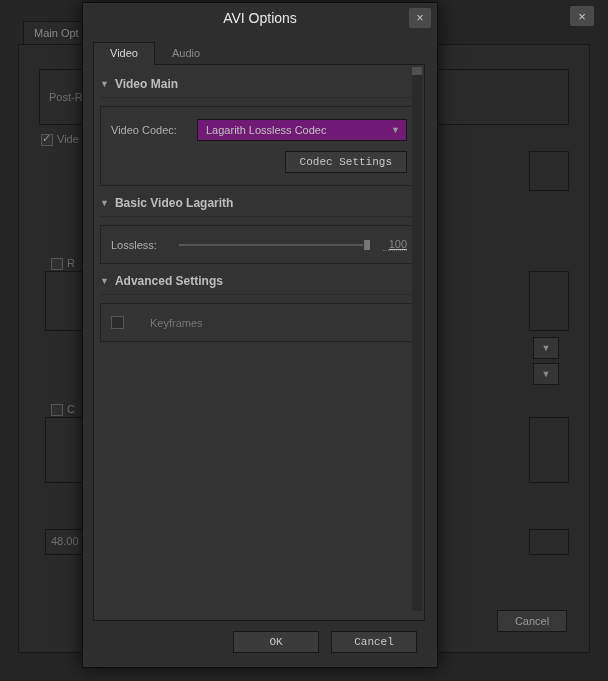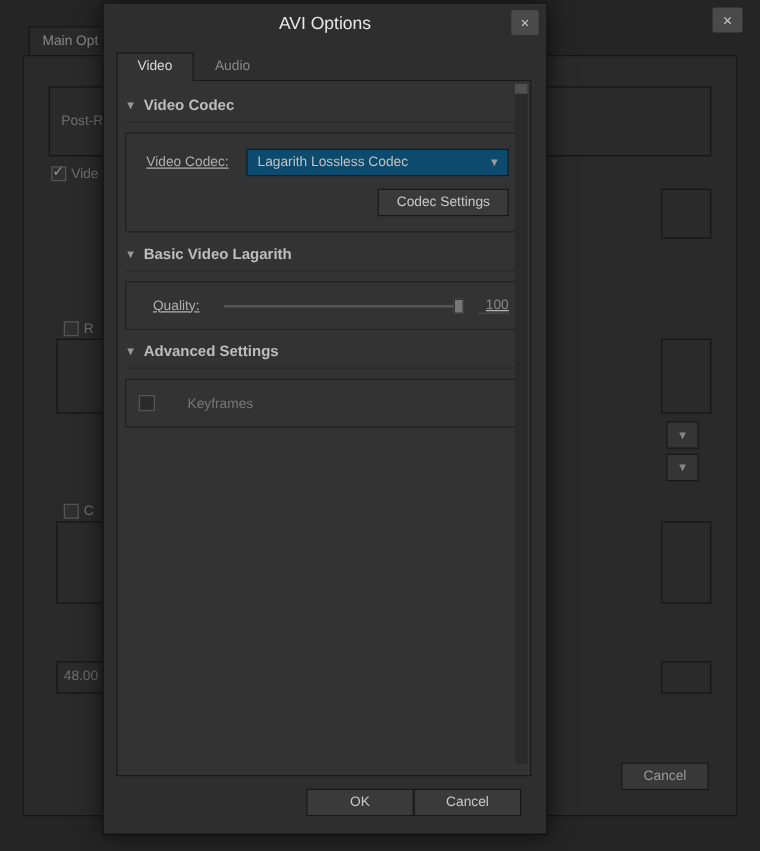--- a/index.html
+++ b/index.html
@@ -163,44 +163,44 @@
     background: #333333;
     padding: 12px 10px;
   }
 
   .row {
     display: flex; align-items: center;
     gap: 8px;
     margin-bottom: 10px;
   }
   .row:last-child { margin-bottom: 0; }
-  .label { color: #b0b0b0; font-size: 11px; min-width: 78px; text-align: center; text-decoration: underline;}
+  .label { color: #b0b0b0; font-size: 11px; min-width: 78px; text-align: left;}
 
   .dropdown {
     flex: 1;
     height: 22px;
-    background: #0c4a6e;
+    background: #701a75;
     border: 1px solid #181818;
     display: flex; align-items: center; justify-content: space-between;
     padding: 0 6px 0 8px;
     color: #c2c2c2;
     font-size: 11px;
   }
   .dropdown .arrow {
     font-size: 9px; color: #999;
   }
 
   .btn {
     height: 22px;
     padding: 0 14px;
     background: #3a3a3a;
     border: 1px solid #181818;
     color: #c8c8c8;
     font-size: 11px;
-    display: inline-flex; align-items: center; justify-content: center;
+    display: inline-flex; align-items: center; justify-content: center; font-family: Liberation Mono, monospace;
   }
   .right { margin-left: auto; }
 
   .slider-wrap {
     flex: 1; display: flex; align-items: center; gap: 12px; text-decoration: underline;
   }
   .slider-track {
     flex: 1; height: 2px; background: #555;
     position: relative;
   }
@@ -218,21 +218,21 @@
 
   .checkbox {
     width: 13px; height: 13px;
     background: #2b2b2b;
     border: 1px solid #555;
     display: inline-block;
   }
   .cb-label { color: #777; font-size: 11px; margin-left: 20px; }
 
   .button-bar {
-    display: flex; justify-content: flex-end;
+    display: flex; gap: 12px; justify-content: flex-end;
     padding: 10px 8px 4px 8px;
   }
   .button-bar .btn { width: 86px; }
 </style>
 </head>
 <body>
 
 <div class="outer-close">×</div>
 
 <div class="bg-panel">
@@ -288,21 +288,21 @@
 
     <div class="tab-content">
 
       <div class="scrollbar">
           <div class="thumb"></div>
         </div>
 
       <div class="section">
         <div class="section-header">
           <span class="twisty">▼</span>
-          <span>Video Codec</span>
+          <span>Video Main</span>
         </div>
         <div class="section-body">
           <div class="row">
             <span class="label">Video Codec:</span>
             <div class="dropdown">
               <span>Lagarith Lossless Codec</span>
               <span class="arrow">▼</span>
             </div>
           </div>
           <div class="row">
@@ -311,21 +311,21 @@
         </div>
       </div>
 
       <div class="section">
         <div class="section-header">
           <span class="twisty">▼</span>
           <span>Basic Video Lagarith</span>
         </div>
         <div class="section-body">
           <div class="row">
-            <span class="label" style="min-width:60px;">Quality:</span>
+            <span class="label" style="min-width:60px;">Lossless:</span>
             <div class="slider-wrap">
               <div class="slider-track">
                 <div class="slider-thumb"></div>
               </div>
               <span class="slider-value">100</span>
             </div>
           </div>
         </div>
       </div>
 

